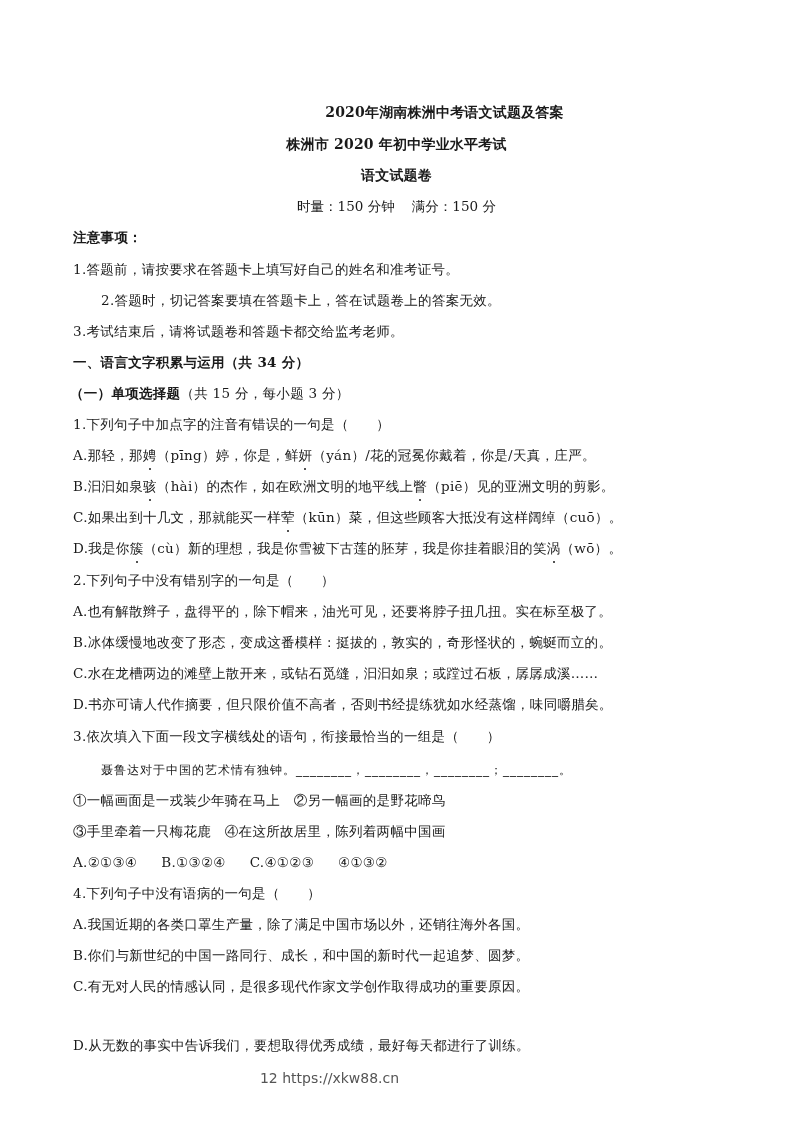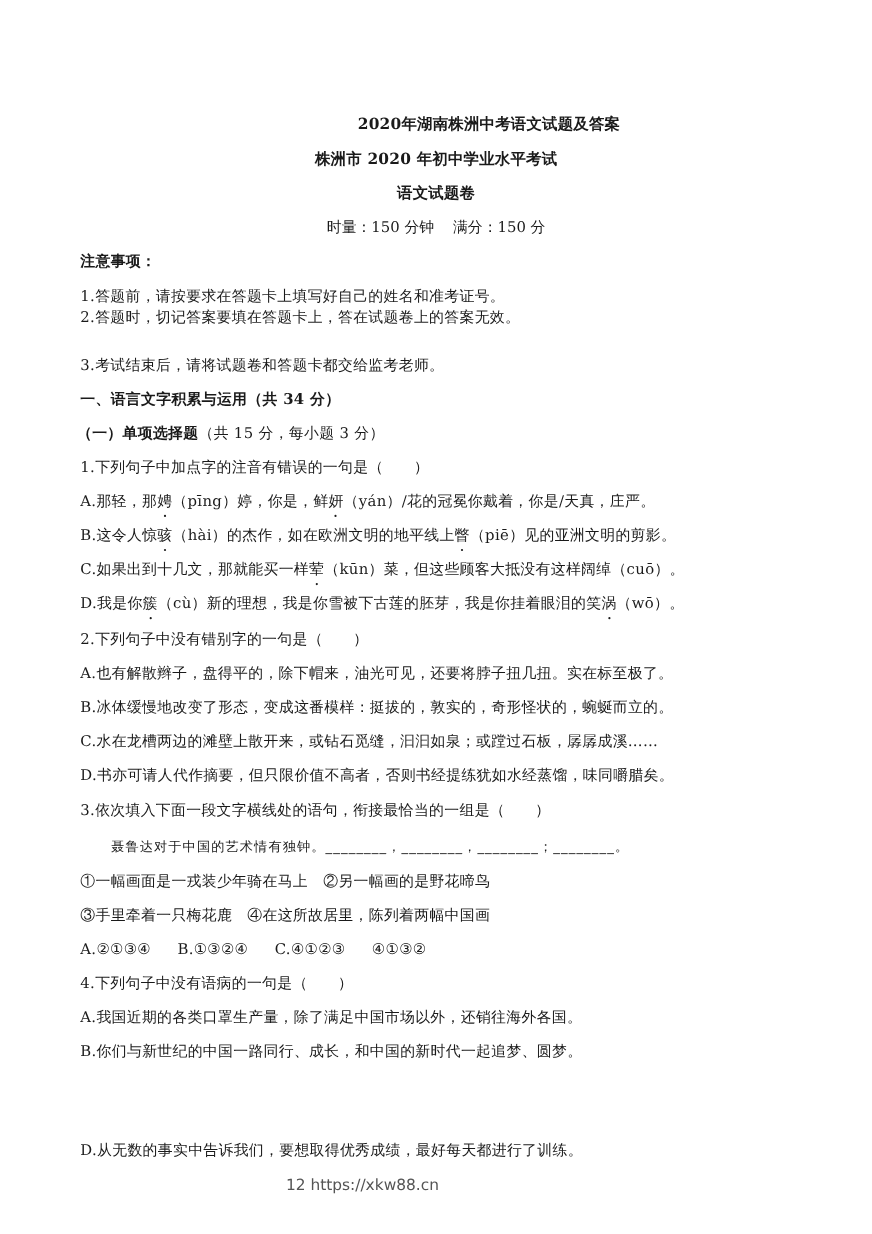--- a/index.html
+++ b/index.html
@@ -40,34 +40,34 @@
 
 <div class="page">
 
   <div class="title" style="top:104px;margin-left:48px;">2020年湖南株洲中考语文试题及答案</div>
   <div class="title" style="top:136px;">株洲市 2020 年初中学业水平考试</div>
   <div class="title" style="top:167px;">语文试题卷</div>
   <div class="meta" style="top:198px; white-space:pre;">时量：150 分钟    满分：150 分</div>
 
   <div class="line bold" style="top:229px;">注意事项：</div>
   <div class="line" style="top:261px;">1.答题前，请按要求在答题卡上填写好自己的姓名和准考证号。</div>
-  <div class="line" style="top:280px;">2.答题时，切记答案要填在答题卡上，答在试题卷上的答案无效。</div>
+  <div class="line" style="top:292px;margin-left:28px;">2.答题时，切记答案要填在答题卡上，答在试题卷上的答案无效。</div>
   <div class="line" style="top:323px;">3.考试结束后，请将试题卷和答题卡都交给监考老师。</div>
 
   <div class="line bold" style="top:354px;">一、语言文字积累与运用（共 34 分）</div>
   <div class="line" style="top:385px; left:70px;">
     <span class="bold">（一）单项选择题</span><span>（共 15 分，每小题 3 分）</span>
   </div>
 
   <div class="line" style="top:416px;">1.下列句子中加点字的注音有错误的一句是（　　）</div>
   <div class="line" style="top:447px;text-align:center;">
     <span>A.那轻，那</span><span class="dot">娉</span><span>（pīng）婷，你是，鲜</span><span class="dot">妍</span><span>（yán）/花的冠冕你戴着，你是/天真，庄严。</span>
   </div>
   <div class="line" style="top:478px;">
-    <span>B.这令人惊</span><span class="dot">骇</span><span>（hài）的杰作，如在欧洲文明的地平线上</span><span class="dot">瞥</span><span>（piē）见的亚洲文明的剪影。</span>
+    <span>B.汩汩如泉</span><span class="dot">骇</span><span>（hài）的杰作，如在欧洲文明的地平线上</span><span class="dot">瞥</span><span>（piē）见的亚洲文明的剪影。</span>
   </div>
   <div class="line" style="top:509px;">
     <span>C.如果出到十几文，那就能买一样</span><span class="dot">荤</span><span>（kūn）菜，但这些顾客大抵没有这样阔绰（cuō）。</span>
   </div>
   <div class="line" style="top:540px;">
     <span>D.我是你</span><span class="dot">簇</span><span>（cù）新的理想，我是你雪被下古莲的胚芽，我是你挂着眼泪的笑</span><span class="dot">涡</span><span>（wō）。</span>
   </div>
 
   <div class="line" style="top:572px;">2.下列句子中没有错别字的一句是（　　）</div>
   <div class="line" style="top:603px;">A.也有解散辫子，盘得平的，除下帽来，油光可见，还要将脖子扭几扭。实在标至极了。</div>
@@ -79,16 +79,17 @@
   <div class="line indent" style="top:762px;">聂鲁达对于中国的艺术情有独钟。________，________，________；________。</div>
   <div class="line" style="top:792px;">①一幅画面是一戎装少年骑在马上　②另一幅画的是野花啼鸟</div>
   <div class="line" style="top:823px;">③手里牵着一只梅花鹿　④在这所故居里，陈列着两幅中国画</div>
   <div class="line" style="top:854px;">
     <span>A.②①③④</span><span class="opt-gap"></span><span>B.①③②④</span><span class="opt-gap"></span><span>C.④①②③</span><span class="opt-gap"></span><span>④①③②</span>
   </div>
 
   <div class="line" style="top:885px;">4.下列句子中没有语病的一句是（　　）</div>
   <div class="line" style="top:916px;">A.我国近期的各类口罩生产量，除了满足中国市场以外，还销往海外各国。</div>
   <div class="line" style="top:947px;">B.你们与新世纪的中国一路同行、成长，和中国的新时代一起追梦、圆梦。</div>
+  <div class="line" style="top:978px;">C.有无对人民的情感认同，是很多现代作家文学创作取得成功的重要原因。</div>
   <div class="line" style="top:1037px;text-align:center;">D.从无数的事实中告诉我们，要想取得优秀成绩，最好每天都进行了训练。</div>
 
   <div class="footer">12 https://xkw88.cn</div>
 </div>
 
 </body></html>

